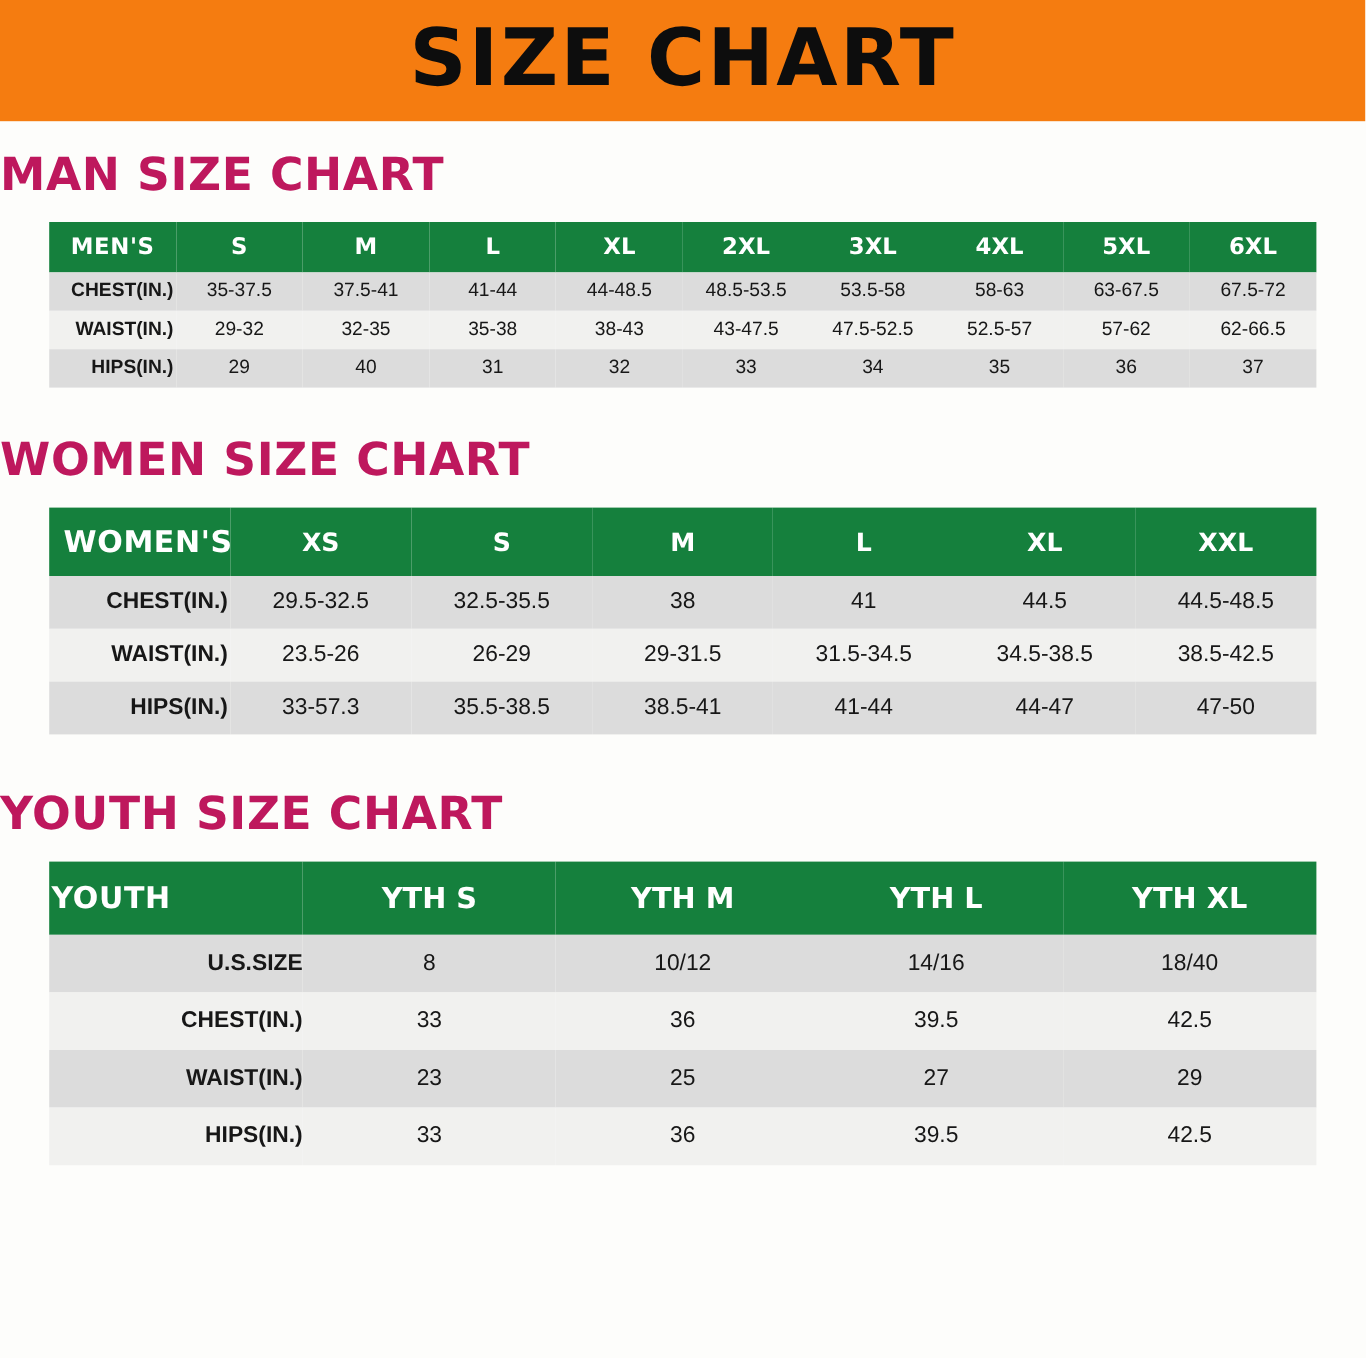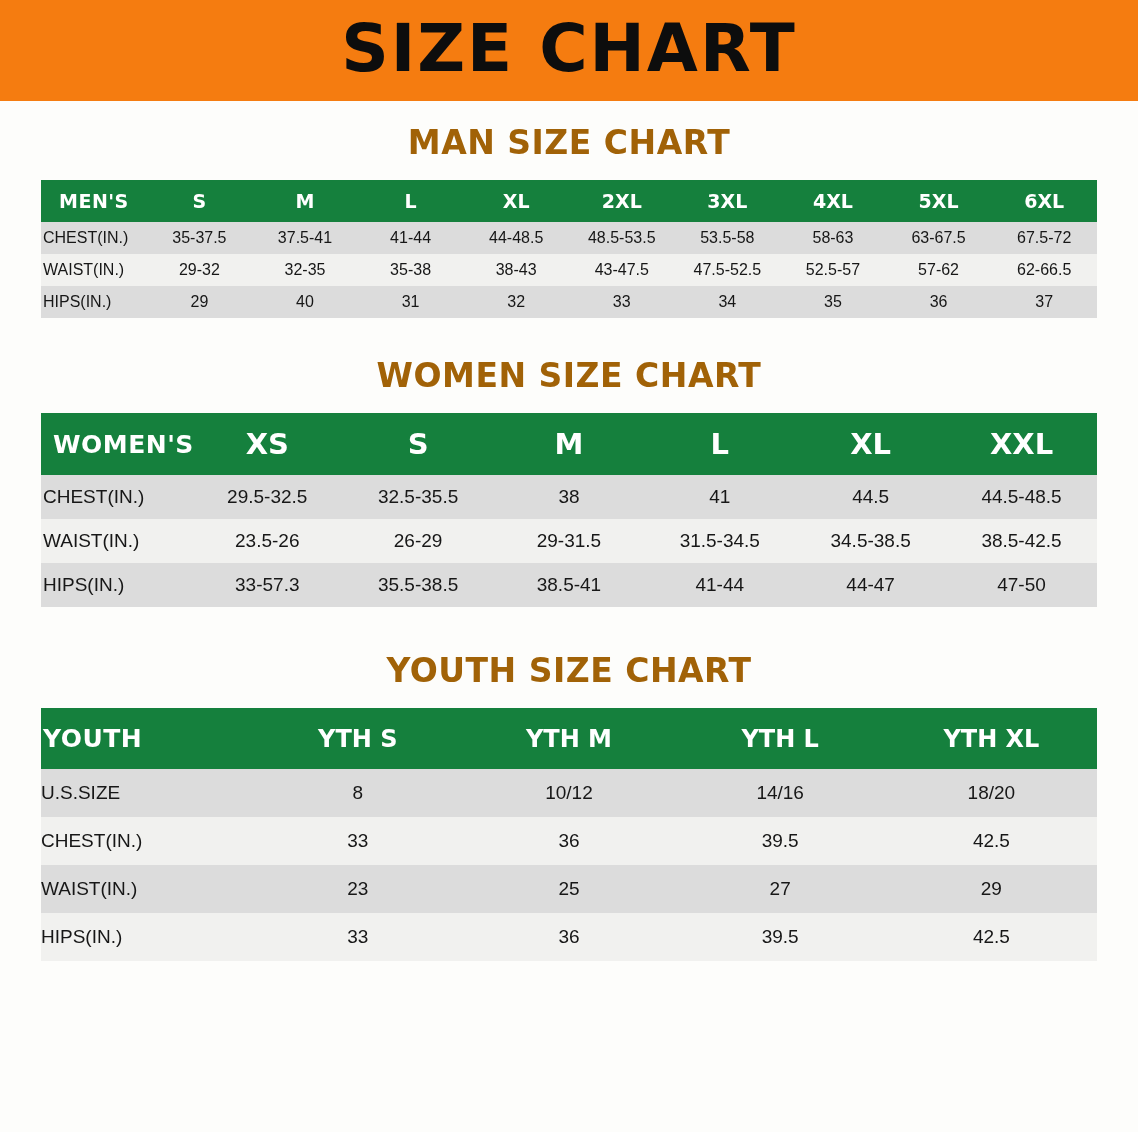--- a/index.html
+++ b/index.html
@@ -28,25 +28,24 @@
     font-family: "DejaVu Sans", sans-serif;
     font-weight: bold;
     font-size: 66px;
     letter-spacing: 2px;
     color: #0d0d0d;
     line-height: 1;
     margin-top: -4px;
   }
   
   .section-heading {
-    text-align: center;
     font-family: "DejaVu Sans", sans-serif;
     font-weight: bold;
-    font-size: 33px;
-    color: #a16207;
+    font-size: 38px;
+    color: #be185d;
     letter-spacing: 0.5px;
   }
   #man-heading { margin-top: 22px; }
   #women-heading { margin-top: 38px; }
   #youth-heading { margin-top: 44px; }
 
   
   .table-wrap {
     margin: 0 auto;
     width: 1056px;
@@ -72,35 +71,36 @@
     letter-spacing: 0.5px;
   }
   tbody td {
     text-align: center;
     font-size: 17px;
     color: #171717;
     padding: 7px 2px;
     font-family: "Liberation Sans", sans-serif;
   }
   tbody td.rowlabel {
-    text-align: left;
+    text-align: right;
     font-size: 17px;
     color: #171717;
+    font-weight: bold;
   }
   tbody tr.alt td { background: #dcdcdc; }
   tbody tr.plain td { background: #f1f1ef; }
 
   
   #men-table { margin-top: 18px; }
   #men-table thead th { font-size: 19px; }
   #men-table tbody td { font-size: 16px; }
 
   
   #women-table { margin-top: 18px; }
-  #women-table thead th { font-size: 29px; padding: 14px 2px; }
+  #women-table thead th { font-size: 21px; padding: 14px 2px; }
   #women-table thead th.rowlabel { font-size: 25px; padding-left: 12px; }
   #women-table tbody td { font-size: 19px; padding: 11px 2px; }
 
   
   #youth-table { margin-top: 18px; }
   #youth-table thead th { font-size: 24px; padding: 16px 2px; }
   #youth-table thead th.rowlabel { font-size: 25px; }
   #youth-table tbody td { font-size: 19px; padding: 13px 0; }
 
   
@@ -237,21 +237,21 @@
           <th>YTH L</th>
           <th>YTH XL</th>
         </tr>
       </thead>
       <tbody>
         <tr class="alt">
           <td class="rowlabel">U.S.SIZE</td>
           <td>8</td>
           <td>10/12</td>
           <td>14/16</td>
-          <td>18/20</td>
+          <td>18/40</td>
         </tr>
         <tr class="plain">
           <td class="rowlabel">CHEST(IN.)</td>
           <td>33</td>
           <td>36</td>
           <td>39.5</td>
           <td>42.5</td>
         </tr>
         <tr class="alt">
           <td class="rowlabel">WAIST(IN.)</td>

